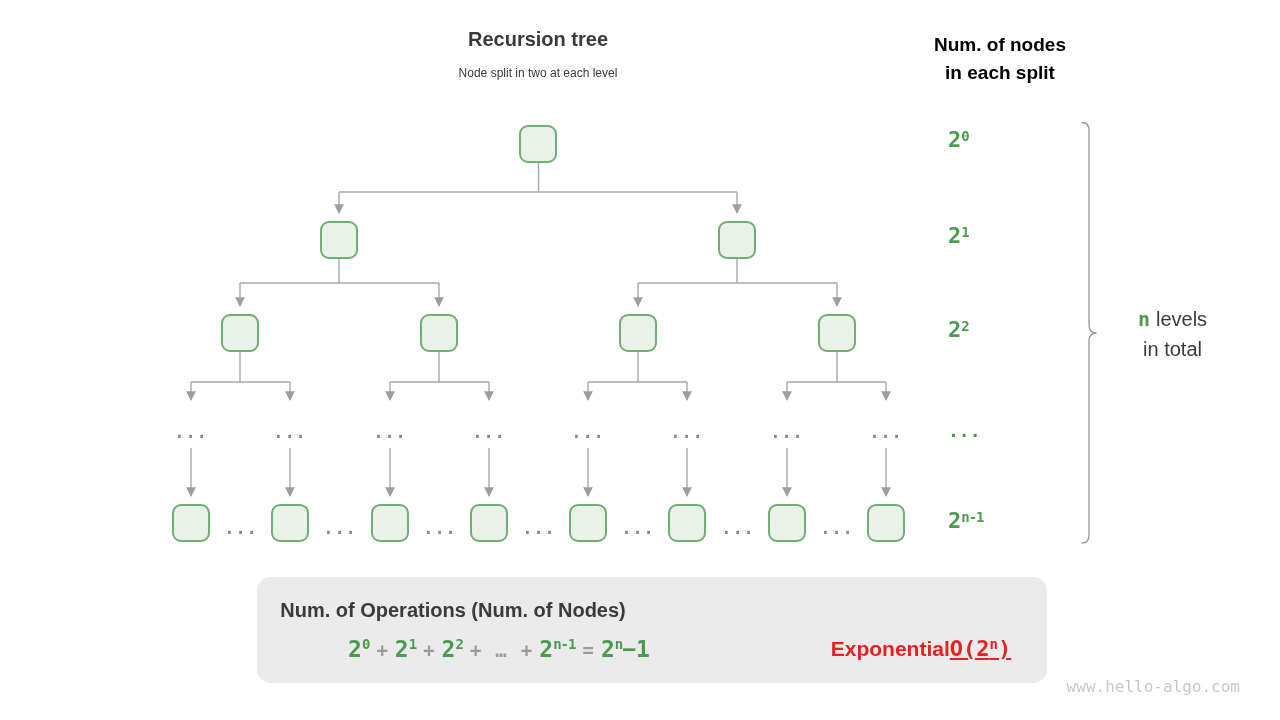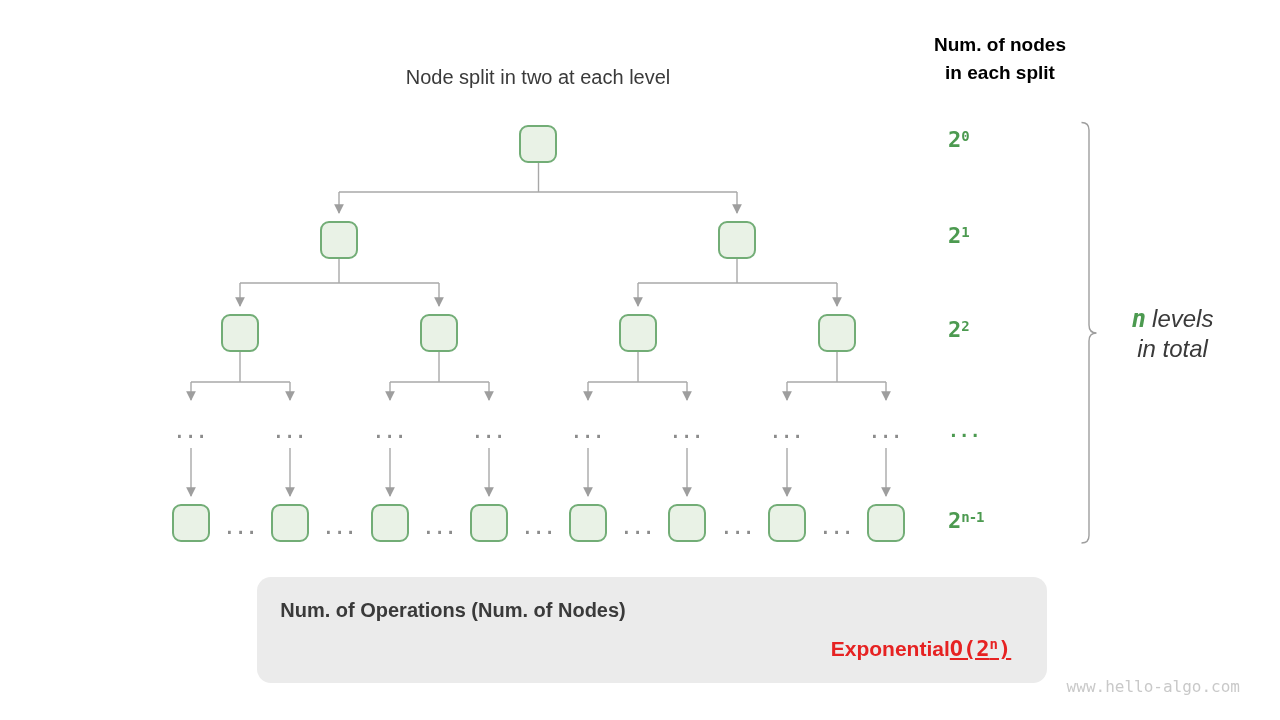--- a/index.html
+++ b/index.html
@@ -6,31 +6,31 @@
     --green:#4c9a50; --red:#e62222; --dark:#3b3b3b; --line:#a8a8a8;
     --node-fill:#e9f2e6; --node-border:#72ad76; --box-bg:#ebebeb;
     --dots:#8c8c8c; --watermark-color:#c9c9c9; --arrow-fill:#bbbbbb;
   }
   html,body{margin:0;padding:0;background:#fff;}
   .canvas{position:relative;width:1280px;height:720px;background:#fff;overflow:hidden;
           font-family:"Liberation Sans",sans-serif;color:var(--dark);}
   .abs{position:absolute;}
   .ctr{text-align:center;}
   .title{font-size:20px;font-weight:bold;color:#3a3a3a;}
-  .subtitle{font-size:20px;color:#3a3a3a;}
+  .subtitle{font-size:12px;color:#3a3a3a;}
   .rhead{font-size:19px;font-weight:bold;line-height:28px;color:#000000;}
   .node{position:absolute;width:34px;height:34px;border:2px solid var(--node-border);
         border-radius:9px;background:var(--node-fill);}
   .lvl{position:absolute;width:110px;text-align:left;color:var(--green);
        font-family:"DejaVu Sans Mono",monospace;font-weight:bold;font-size:22px;}
   .lvl sup{font-size:14px;vertical-align:6px;letter-spacing:-1px;}
   .tdots{position:absolute;width:60px;text-align:center;color:var(--dots);
          font-family:"DejaVu Sans Mono",monospace;font-weight:bold;font-size:17px;letter-spacing:1px;}
   .brace-label{position:absolute;left:1090px;top:304px;width:165px;text-align:center;
-               font-size:24px;line-height:30px;color:#3a3a3a;font-style:italic;}
+               font-size:20px;line-height:30px;color:#3a3a3a;}
   .brace-label .n{color:var(--green);font-family:"DejaVu Sans Mono",monospace;font-weight:bold;margin-right:6px;}
   .sumbox{position:absolute;left:257px;top:577px;width:790px;height:106px;
           background:var(--box-bg);border-radius:14px;}
   .opst{position:absolute;left:257px;top:599px;width:392px;text-align:center;
         font-size:20px;font-weight:bold;color:#3a3a3a;}
   .formula{position:absolute;left:295px;top:636px;width:408px;text-align:center;
            font-family:"DejaVu Sans Mono",monospace;font-weight:bold;font-size:23px;color:var(--green);white-space:nowrap;}
   .formula sup{font-size:14px;vertical-align:8px;letter-spacing:-1px;}
   .formula .op{color:#9a9a9a;font-size:19px;margin:0 7px;font-weight:bold;}
   .timet{position:absolute;left:816px;top:600px;width:200px;text-align:center;
@@ -104,20 +104,21 @@
       <path class="cline" d="M687 448 V496" marker-end="url(#arr)"></path>
       <path class="cline" d="M787 448 V496" marker-end="url(#arr)"></path>
       <path class="cline" d="M886 448 V496" marker-end="url(#arr)"></path>
     </g>
 
     <path class="bracep" d="M1081.5 122.5 Q1089 122.5 1089 130 L1089 325 Q1089 333 1096.5 333 Q1089 333 1089 341 L1089 535.5 Q1089 543 1081.5 543"></path>
 
     <polygon class="blockarrow" points="746,628 762,628 762,619 779,634 762,649 762,640 746,640"></polygon>
   </svg>
 
+  <div class="abs ctr title" style="left:388px;top:28px;width:300px">Recursion tree</div>
   <div class="abs ctr subtitle" style="left:338px;top:66px;width:400px">Node split in two at each level</div>
   <div class="abs ctr rhead" style="left:890px;top:31px;width:220px">
     <div>Num. of nodes</div>
     <div>in each split</div>
   </div>
 
   <div class="node" style="left:519px;top:125px"></div>
   <div class="node" style="left:320px;top:221px"></div>
   <div class="node" style="left:718px;top:221px"></div>
   <div class="node" style="left:221px;top:314px"></div>
@@ -156,18 +157,21 @@
   <div class="lvl" style="left:948px;top:418px;font-size:18px"><span>...</span><sup></sup></div>
   <div class="lvl" style="left:948px;top:508px"><span>2</span><sup>n-1</sup></div>
 
   <div class="brace-label">
     <div><span class="n">n</span><span>levels</span></div>
     <div>in total</div>
   </div>
 
   <div class="sumbox"></div>
   <div class="opst">Num. of Operations (Num. of Nodes)</div>
+  <div class="formula">
+    <span>2</span><sup>0</sup><span class="op">+</span><span>2</span><sup>1</sup><span class="op">+</span><span>2</span><sup>2</sup><span class="op">+</span><span class="op">…</span><span class="op">+</span><span>2</span><sup>n-1</sup><span class="op">=</span><span>2</span><sup>n</sup><span>−1</span>
+  </div>
   <div class="complexity">
     <span>Exponential</span><span class="bigo"><span>O(2</span><sup>n</sup><span>)</span></span>
   </div>
 
   <div class="watermark">www.hello-algo.com</div>
 </div>
 
 </body></html>

